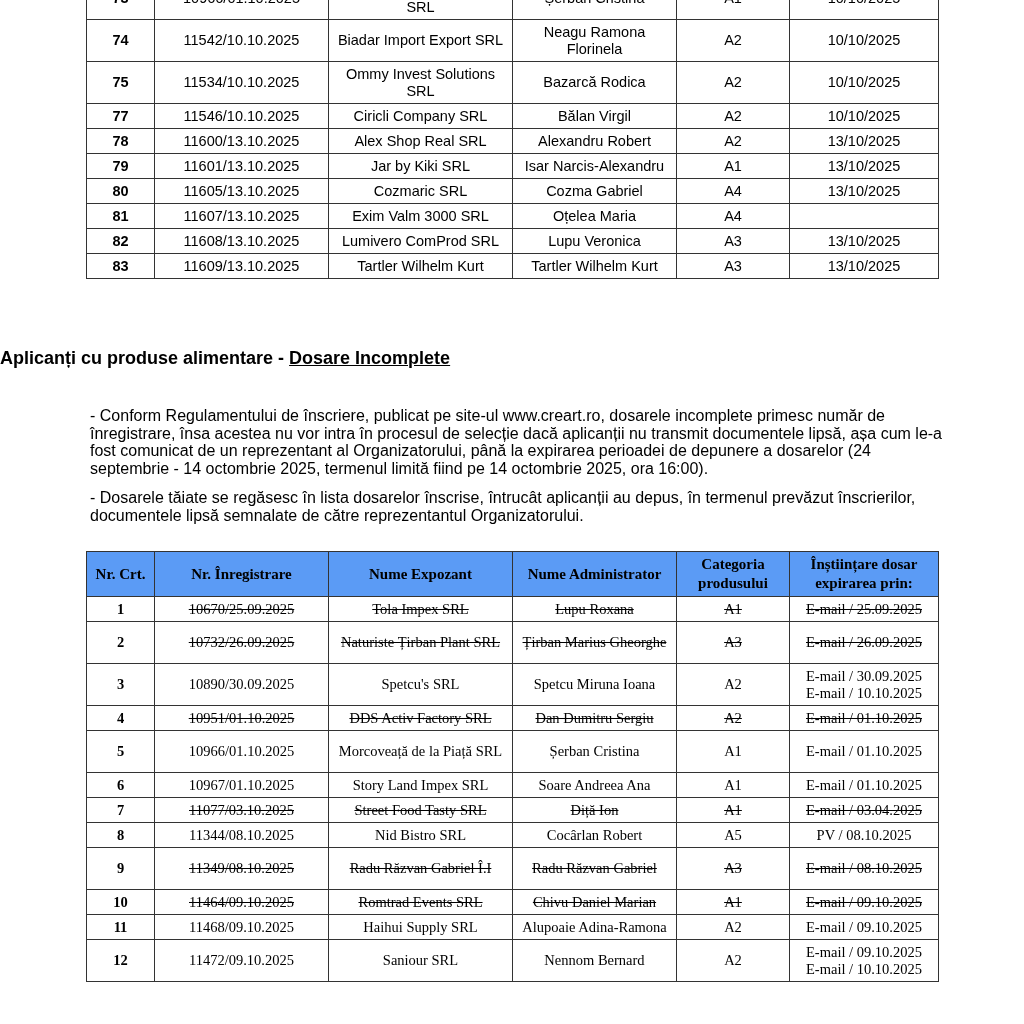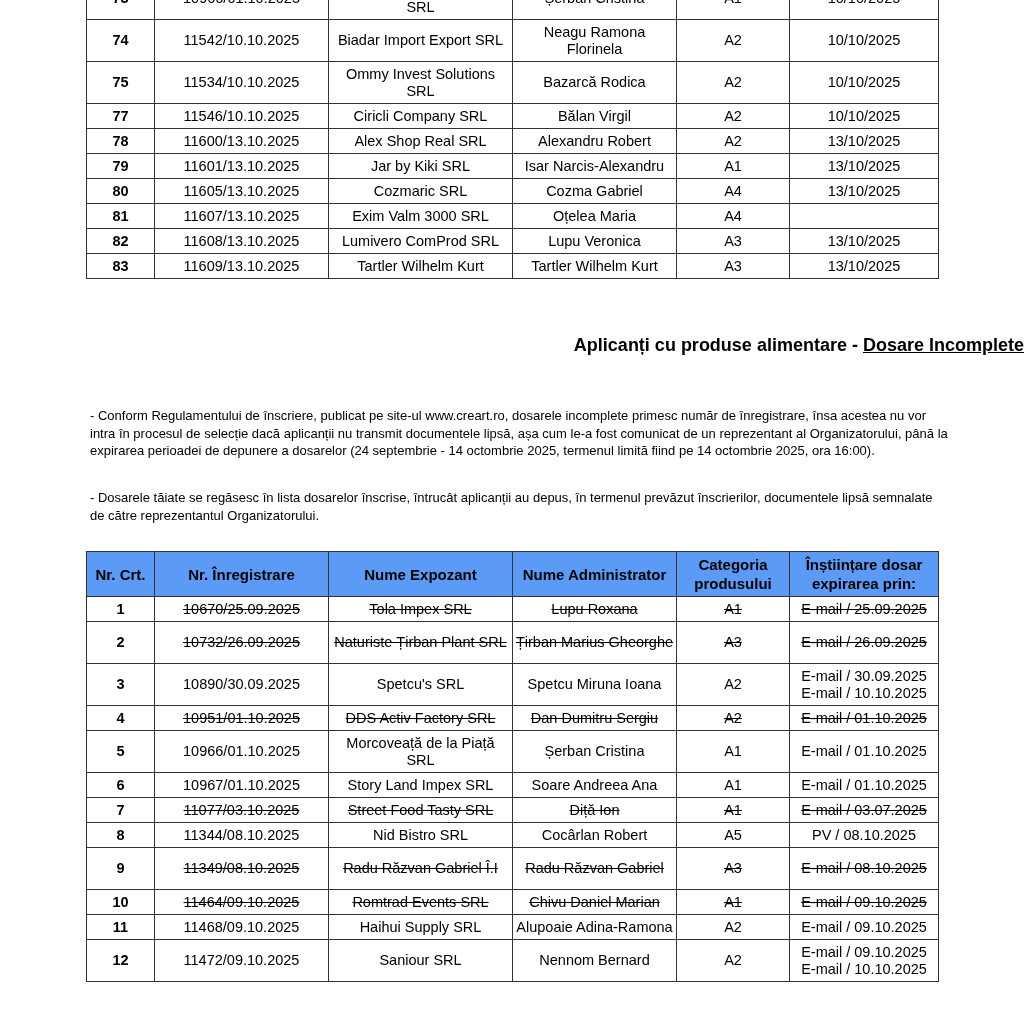--- a/index.html
+++ b/index.html
@@ -5,27 +5,27 @@
   html, body { margin: 0; padding: 0; background: #ffffff; }
   body { width: 1024px; height: 1024px; overflow: hidden; position: relative; font-family: "Liberation Sans", sans-serif; color: #000; }
   table { border-collapse: collapse; position: absolute; left: 86px; table-layout: fixed; }
   td, th { border: 1.3px solid #333; text-align: center; vertical-align: middle; font-size: 14.5px; line-height: 17px; padding: 0 2px; }
   col.c1 { width: 68px; } col.c2 { width: 174px; } col.c3 { width: 184px; }
   col.c4 { width: 164px; } col.c5 { width: 113px; } col.c6 { width: 149px; }
   td.nr { font-weight: bold; }
   .h-single { height: 25px; padding-left: 32px; }
   .h-double { height: 42px; }
   #t1 { top: -23px; }
-  #t2 { top: 551px; }
+  #t2 { top: 551px; font-family: Liberation Serif, serif; }
   #t2 th { background: #5b9bf5; font-weight: bold; font-size: 15px; line-height: 19px; height: 44px; }
   .struck td:not(.nr) span { text-decoration: line-through; }
   .struck td.cat span { text-decoration: line-through; }
-  .section-title { position: absolute; top: 335px; left: 0; width: 1024px; text-align: right; font-weight: bold; font-size: 18px; }
+  .section-title { position: absolute; top: 348px; left: 0; width: 1024px; text-align: left; font-weight: bold; font-size: 18px; }
   .section-title .u { text-decoration: underline; }
-  .note { position: absolute; left: 90px; width: 860px; font-size: 13px; line-height: 17.5px; }
+  .note { position: absolute; left: 90px; width: 860px; font-size: 16px; line-height: 17.5px; }
   #note1 { top: 407px; }
   #note2 { top: 489px; }
 </style>
 </head>
 <body>
 
 <table id="t1">
   <colgroup>
       <col class="c1">
       <col class="c2">
@@ -192,21 +192,21 @@
         <td><span>Soare Andreea Ana</span></td>
         <td class="cat"><span>A1</span></td>
         <td><span>E-mail / 01.10.2025</span></td>
       </tr>
       <tr class="h-single struck">
         <td class="nr"><span>7</span></td>
         <td><span>11077/03.10.2025</span></td>
         <td><span>Street Food Tasty SRL</span></td>
         <td><span>Diță Ion</span></td>
         <td class="cat"><span>A1</span></td>
-        <td><span>E-mail / 03.07.2025</span></td>
+        <td><span>E-mail / 03.04.2025</span></td>
       </tr>
       <tr class="h-single">
         <td class="nr"><span>8</span></td>
         <td><span>11344/08.10.2025</span></td>
         <td><span>Nid Bistro SRL</span></td>
         <td><span>Cocârlan Robert</span></td>
         <td class="cat"><span>A5</span></td>
         <td><span>PV / 08.10.2025</span></td>
       </tr>
       <tr class="h-double struck">

